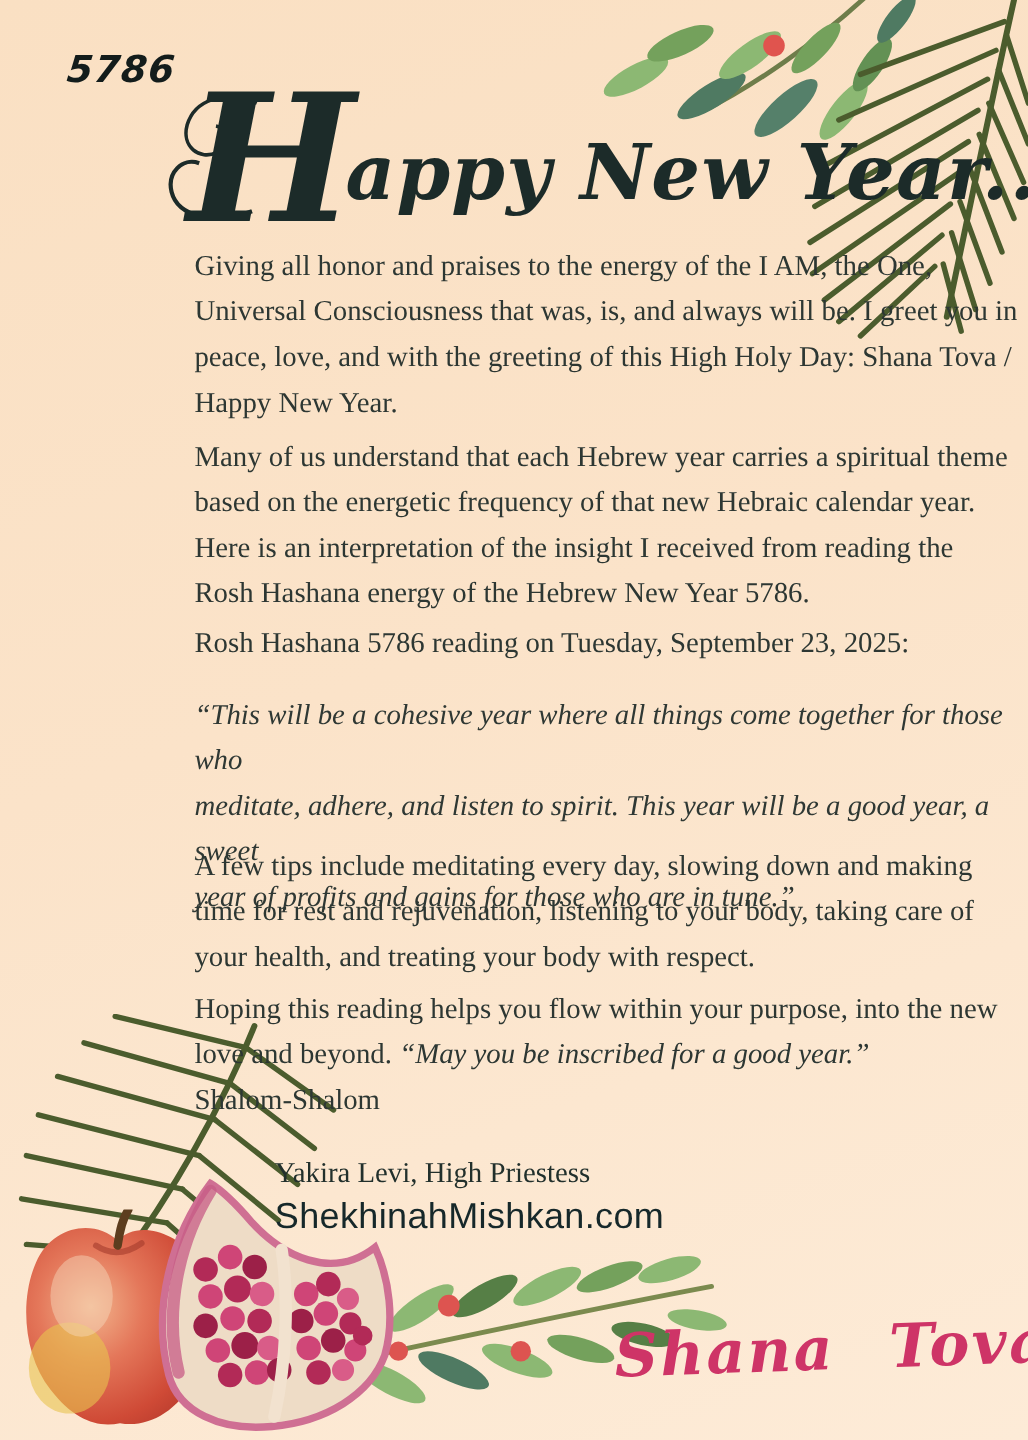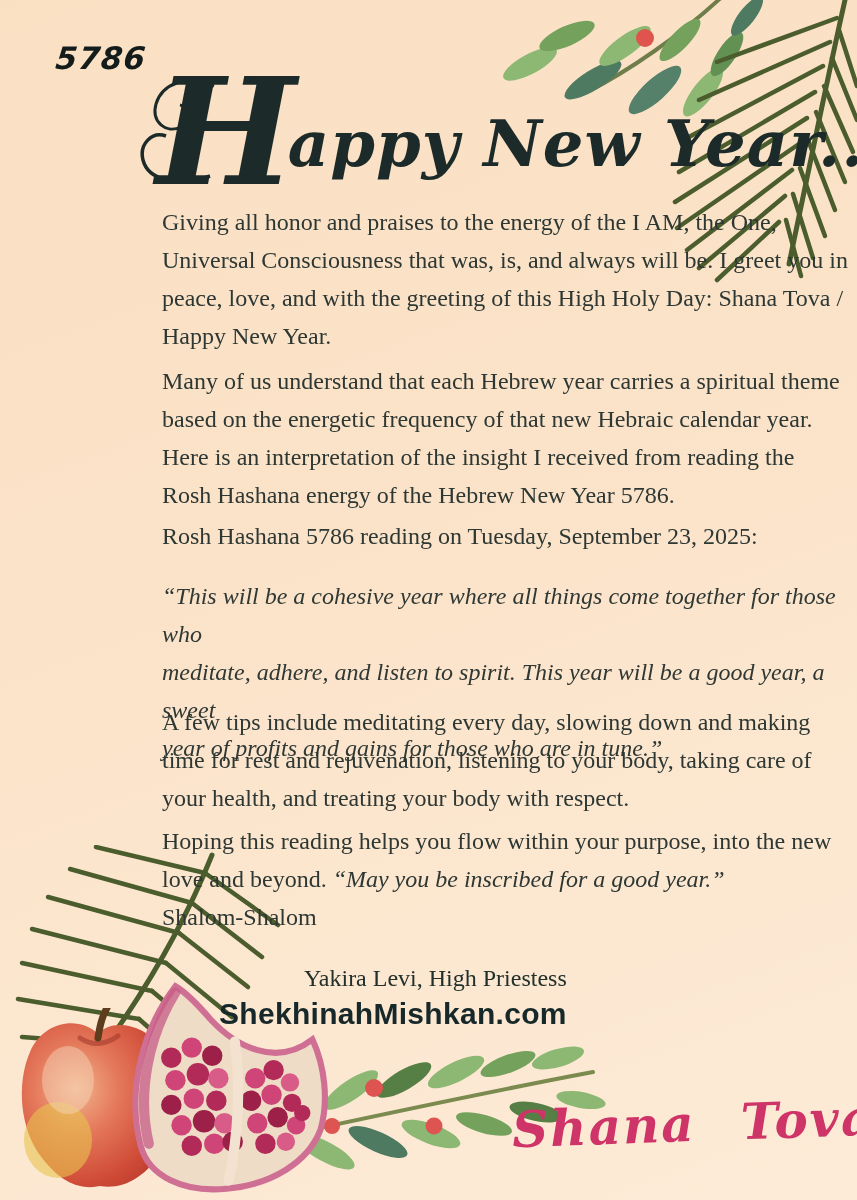--- a/index.html
+++ b/index.html
@@ -32,24 +32,24 @@
     font-size:24px; line-height:38px; color:#2d3733; white-space:pre-line;
   }
   .p-opening { top:203px; }
   .p-theme   { top:362px; }
   .p-date    { top:517px; }
   .p-quote   { top:577px; font-style:italic; font-size:24px; color:#2f3834; }
   .p-tips    { top:703px; }
   .p-hoping  { top:822px; white-space:normal; }
   .p-hoping .line { display:block; }
   .it { font-style:italic; }
-  .signature { position:absolute; left:219px; top:961px; z-index:5; color:#22302c;text-align:right; }
+  .signature { position:absolute; left:229px; top:961px; z-index:5; color:#22302c; }
   .sig-name { font-size:24px; line-height:34px; }
   .sig-site {
-    font-family:"Liberation Sans", sans-serif; font-weight:700;
+    font-family:"Liberation Sans", sans-serif; font-weight:400;
     font-size:30px; line-height:38px; color:#16282a; letter-spacing:0.3px;
   }
   .closing {
     position:absolute; left:512px; top:1094px; z-index:6;
     font-family:"DejaVu Serif", serif; font-style:italic; font-weight:700;
     font-size:50px; color:#ce3467; transform:rotate(-2deg);
     letter-spacing:2px; word-spacing:26px; white-space:nowrap;
   }
   .deco { position:absolute; }
   svg { display:block; }

